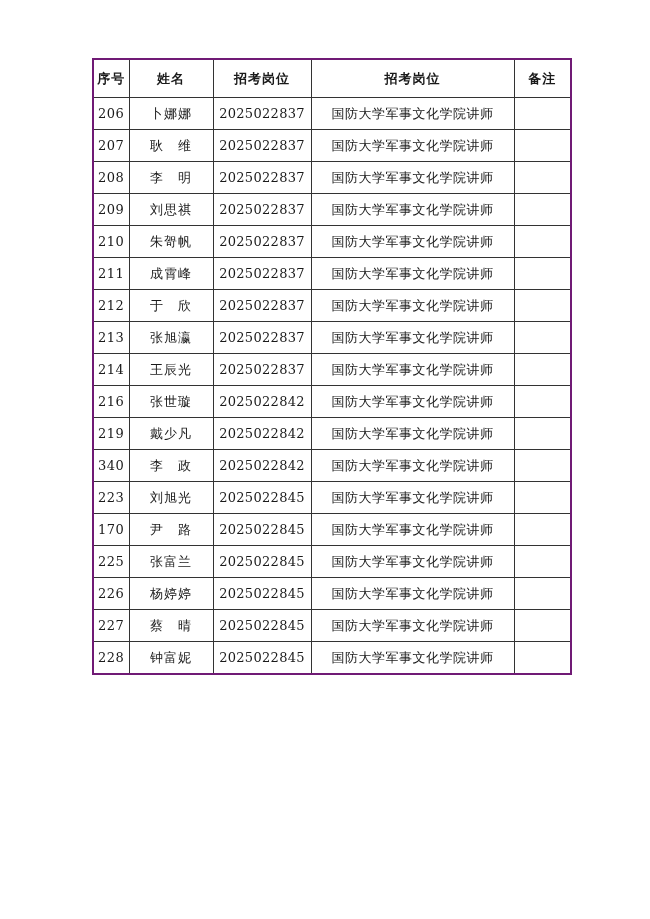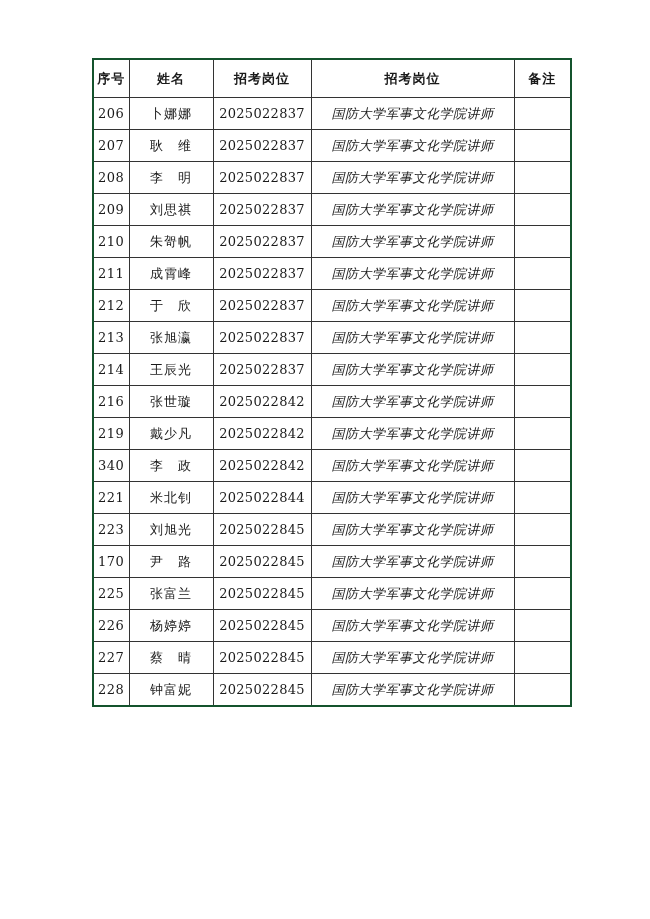--- a/index.html
+++ b/index.html
@@ -19,21 +19,21 @@
     width: 650px;
     height: 919px;
     position: relative;
     background: #ffffff;
   }
   table.roster {
     border-collapse: collapse;
     table-layout: fixed;
     width: 478px;
     margin: 58px 0 0 92px;
-    border: 2px solid #14532d;
+    border: 2px solid #701a75;
   }
   table.roster th,
   table.roster td {
     border: 1px solid #333333;
     text-align: center;
     vertical-align: middle;
     padding: 0 2px;
     overflow: hidden;
     white-space: nowrap;
   }
@@ -55,21 +55,20 @@
   td.cell-code {
     font-size: 13px;
     letter-spacing: 0.3px;
   }
   td.cell-name {
     letter-spacing: 1px;
     font-family: Liberation Serif, serif;
   }
   td.cell-pos {
     letter-spacing: 0.5px;
-    font-style: italic;
   }
 </style>
 </head>
 <body>
 
 <div class="page">
 
   <table class="roster">
     <colgroup>
       <col style="width:36px">
@@ -180,27 +179,20 @@
   </tr>
 
   <tr>
     <td class="cell-no">340</td>
     <td class="cell-name">李　政</td>
     <td class="cell-code">2025022842</td>
     <td class="cell-pos">国防大学军事文化学院讲师</td>
     <td class="cell-note"></td>
   </tr>
 
-  <tr>
-    <td class="cell-no">221</td>
-    <td class="cell-name">米北钊</td>
-    <td class="cell-code">2025022844</td>
-    <td class="cell-pos">国防大学军事文化学院讲师</td>
-    <td class="cell-note"></td>
-  </tr>
 
 
   <tr>
     <td class="cell-no">223</td>
     <td class="cell-name">刘旭光</td>
     <td class="cell-code">2025022845</td>
     <td class="cell-pos">国防大学军事文化学院讲师</td>
     <td class="cell-note"></td>
   </tr>
 

